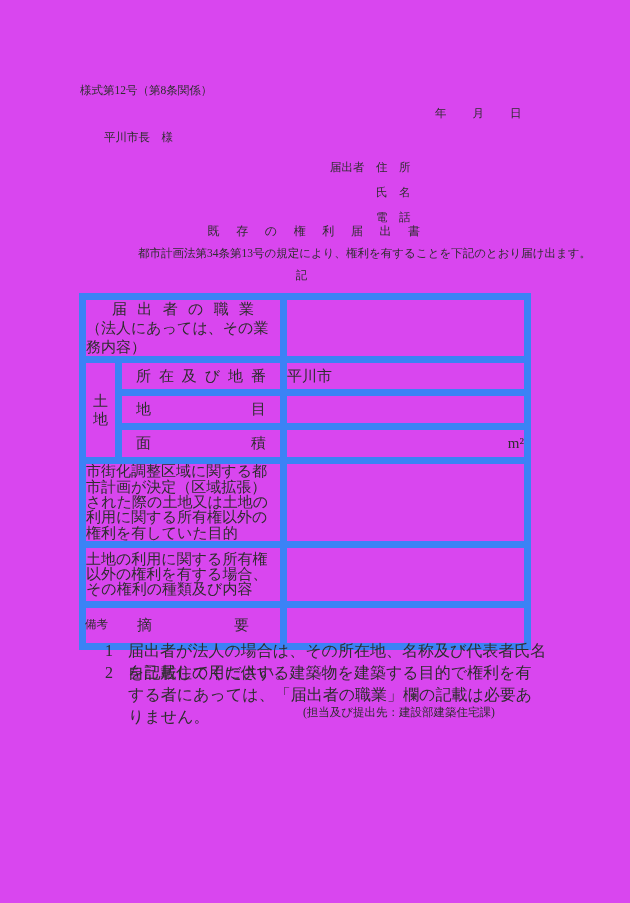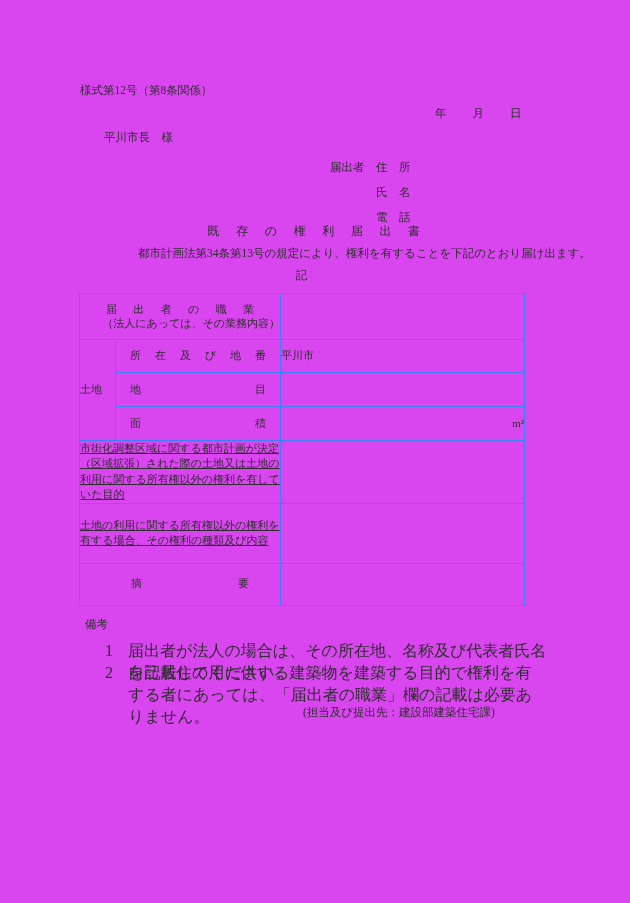--- a/index.html
+++ b/index.html
@@ -27,36 +27,36 @@
   .intro{left:94px;top:246px;margin-left:44px;}
   .ki{left:79px;top:268px;width:445px;text-align:center;}
 
   
   table.form{
     position:absolute;left:79px;top:293px;
     border-collapse:collapse;table-layout:fixed;
     width:445px;
   }
   table.form td{
-    border:1px solid #3b82f6;
-    font-size:11px;color:#2e2e2e;
+    border:7px solid #3b82f6;
+    font-size:15px;color:#2e2e2e;
     vertical-align:middle;
     padding:0;
     overflow:hidden;
   }
   .r1{height:46px;} .r2{height:33px;} .r3{height:34px;} .r4{height:34px;}
   .r5{height:61px;} .r6{height:60px;margin-left:19px;} .r7{height:42px;}
   .spread{text-align:justify;text-align-last:justify;}
   .occ-line1{padding:0 26px;}
-  .occ-line2{text-align:right;}
-  .group-cell{}
+  .occ-line2{text-align:left;}
+  .group-cell{text-align:center;}
   .sub-label{padding:0 14px;}
   .remarks-label{padding:0 31px 0 51px;}
   .long-label{padding:3px 6px;line-height:15.4px;vertical-align:middle;}
-  .long-label div{white-space:normal;text-decoration:underline;}
+  .long-label div{white-space:normal;}
   .val{padding-left:7px;}
   .val-right{text-align:right;padding-right:42px;}
 
   
   .notes-heading{left:85px;top:617px;}
   .note{
     position:absolute;left:105px;width:419px;
     padding-left:23px;text-indent:-23px;
     white-space:normal;line-height:22px;font-size:16px;
   }

